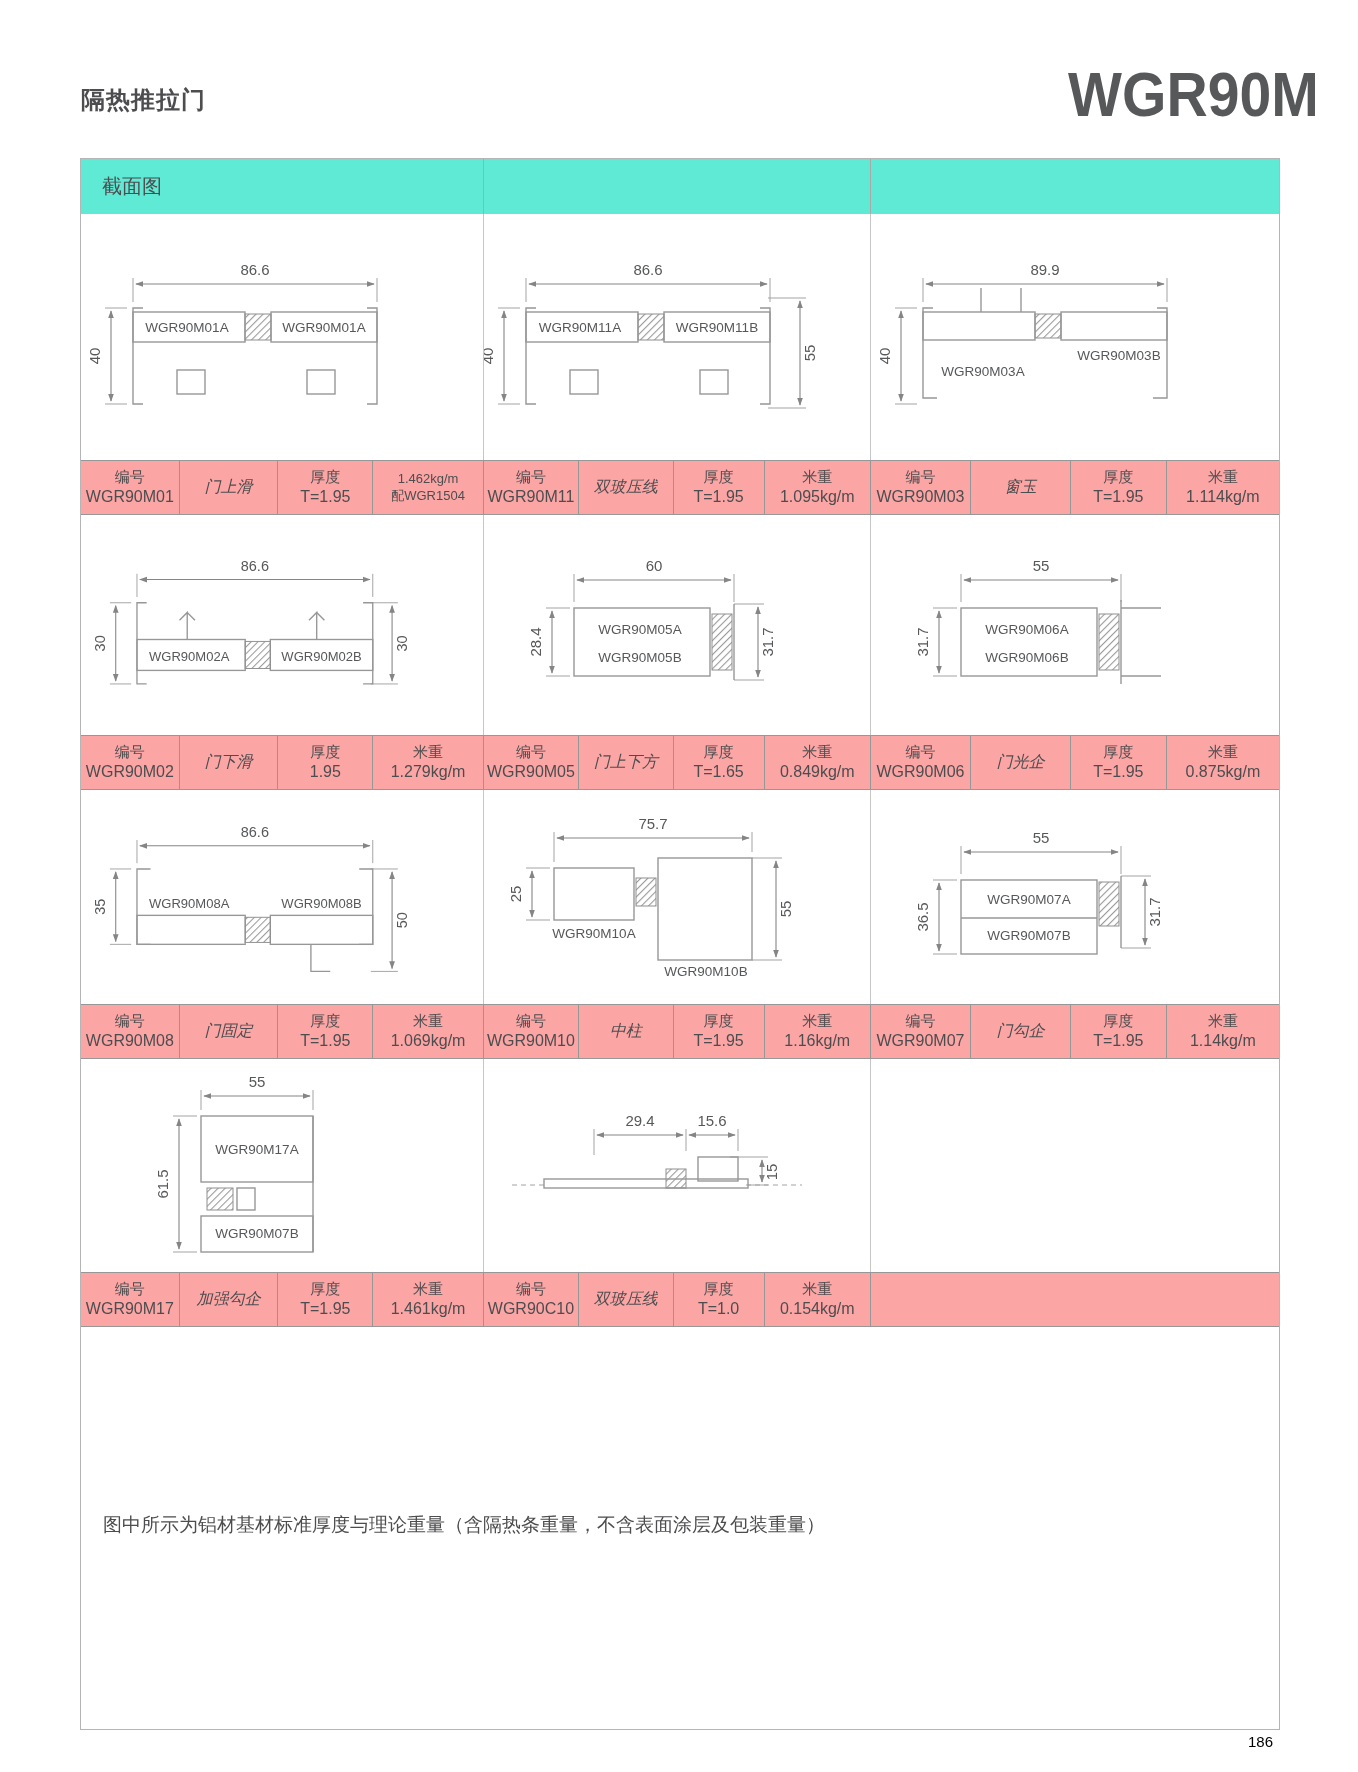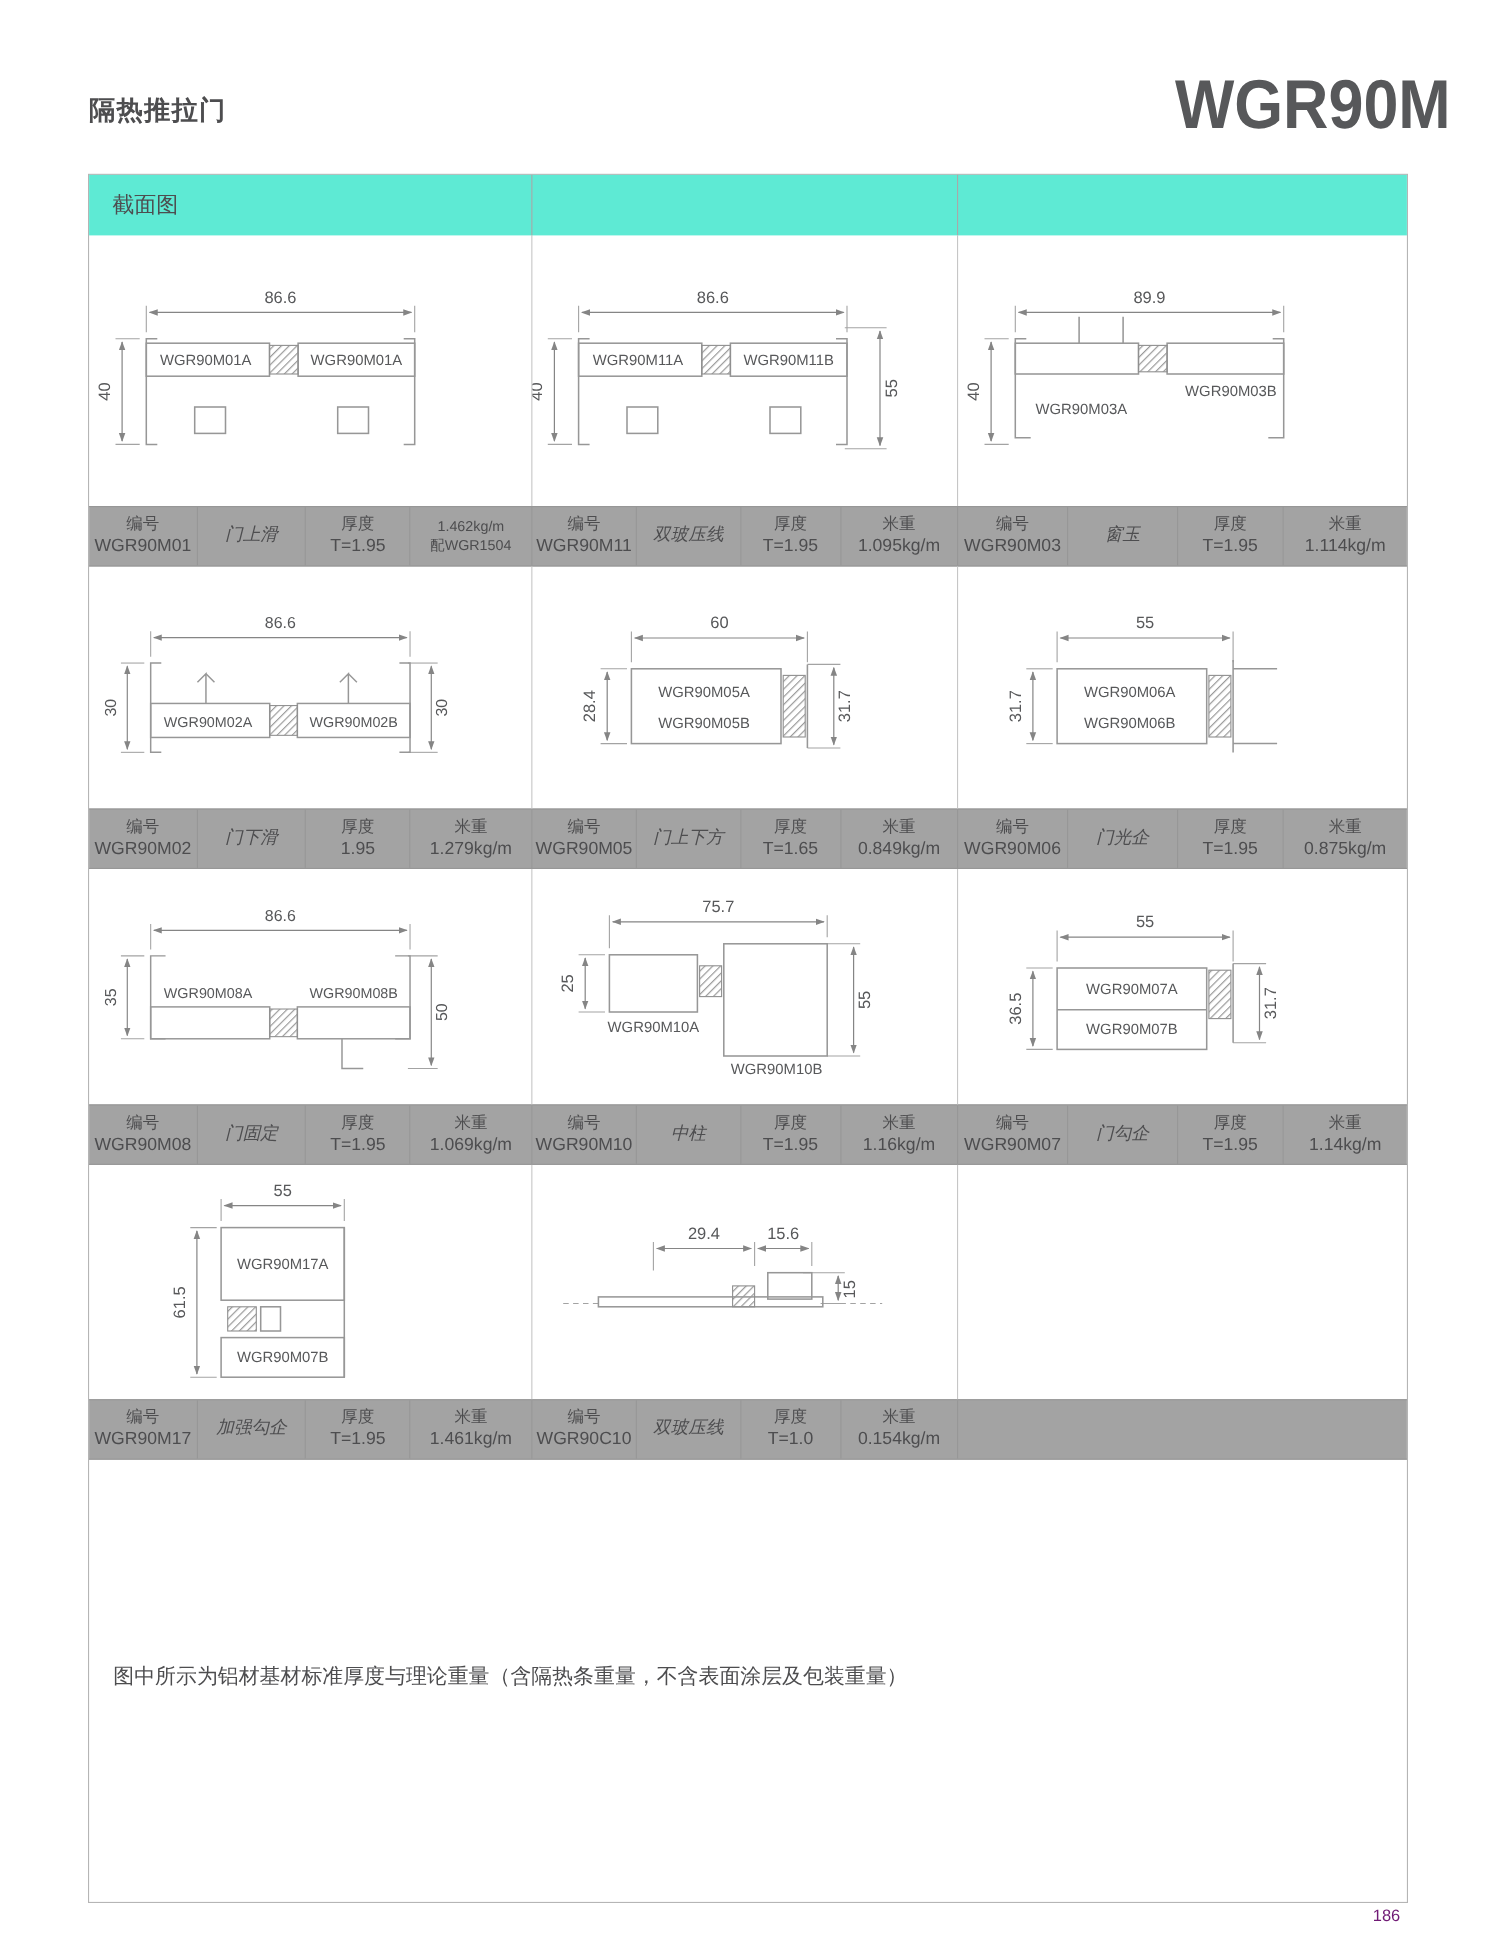--- a/index.html
+++ b/index.html
@@ -16,36 +16,36 @@
   .thead{display:grid;grid-template-columns:403px 387px 408px;height:55px;background:#5eead4;}
   .thead>div{border-right:1px solid #a9a9a9;display:flex;align-items:center;padding-left:21px;
              font-size:20px;color:#4d4d4f;box-sizing:border-box;}
   .thead>div:last-child{border-right:none;}
 
   .drawrow{display:grid;grid-template-columns:403px 387px 408px;}
   .drawrow .dcol{border-right:1px solid #c6c6c6;display:flex;align-items:center;justify-content:flex-start;box-sizing:border-box;}
   .drawrow .dcol:last-child{border-right:none;}
   .r1{height:246px}.r2{height:220px}.r3{height:214px}.r4{height:213px}
 
-  .datarow{display:grid;grid-template-columns:403px 387px 408px;height:53px;background:#a3a3a3;
+  .datarow{display:grid;grid-template-columns:403px 387px 408px;height:53px;background:#fca5a5;
            border-top:1px solid #979797;border-bottom:1px solid #979797;}
   .dgroup{display:grid;grid-template-columns:24.5% 24.5% 23.5% 27.5%;}
   .dcell{border-right:1px solid #979797;display:flex;flex-direction:column;align-items:center;
          justify-content:center;line-height:1.3;box-sizing:border-box;text-align:center;}
   .datarow .dgroup:nth-child(3) .dcell:last-child{border-right:none;}
   .dh{font-size:15px;color:#4d4d4f;}
   .dv{font-size:16px;color:#4d4d4f;}
   .name{font-size:16px;font-style:italic;}
   .wnote .dh,.wnote .dv{font-size:13px;}
 
   
   .noterow{height:386px;box-sizing:border-box;padding:162px 0 0 22px;margin-top:16px;}
   .note{font-size:19px;line-height:39px;color:#4d4d4f;}
 
-  .pagenum{position:absolute;right:126px;top:1733px;font-size:15px;color:#701a75;}
+  .pagenum{position:absolute;right:126px;top:1733px;font-size:15px;color:#000000;}
 
   
   .psvg{display:block;}
   .ol{stroke:#979797;fill:none;stroke-width:1.4px;}
   .hat{fill:url(#hatch);stroke:#8f8f8f;stroke-width:1px;}
   .dim{stroke:#858585;stroke-width:1.1px;}
   .ext{stroke:#a3a3a3;stroke-width:1px;}
   .dash{stroke:#a3a3a3;stroke-width:1px;stroke-dasharray:5 4;}
   .dimtxt{font-family:"Liberation Sans",sans-serif;font-size:15px;fill:#57585a;stroke:none;}
   .ptxt{font-family:"Liberation Sans",sans-serif;font-size:13.5px;fill:#57585a;stroke:none;}

